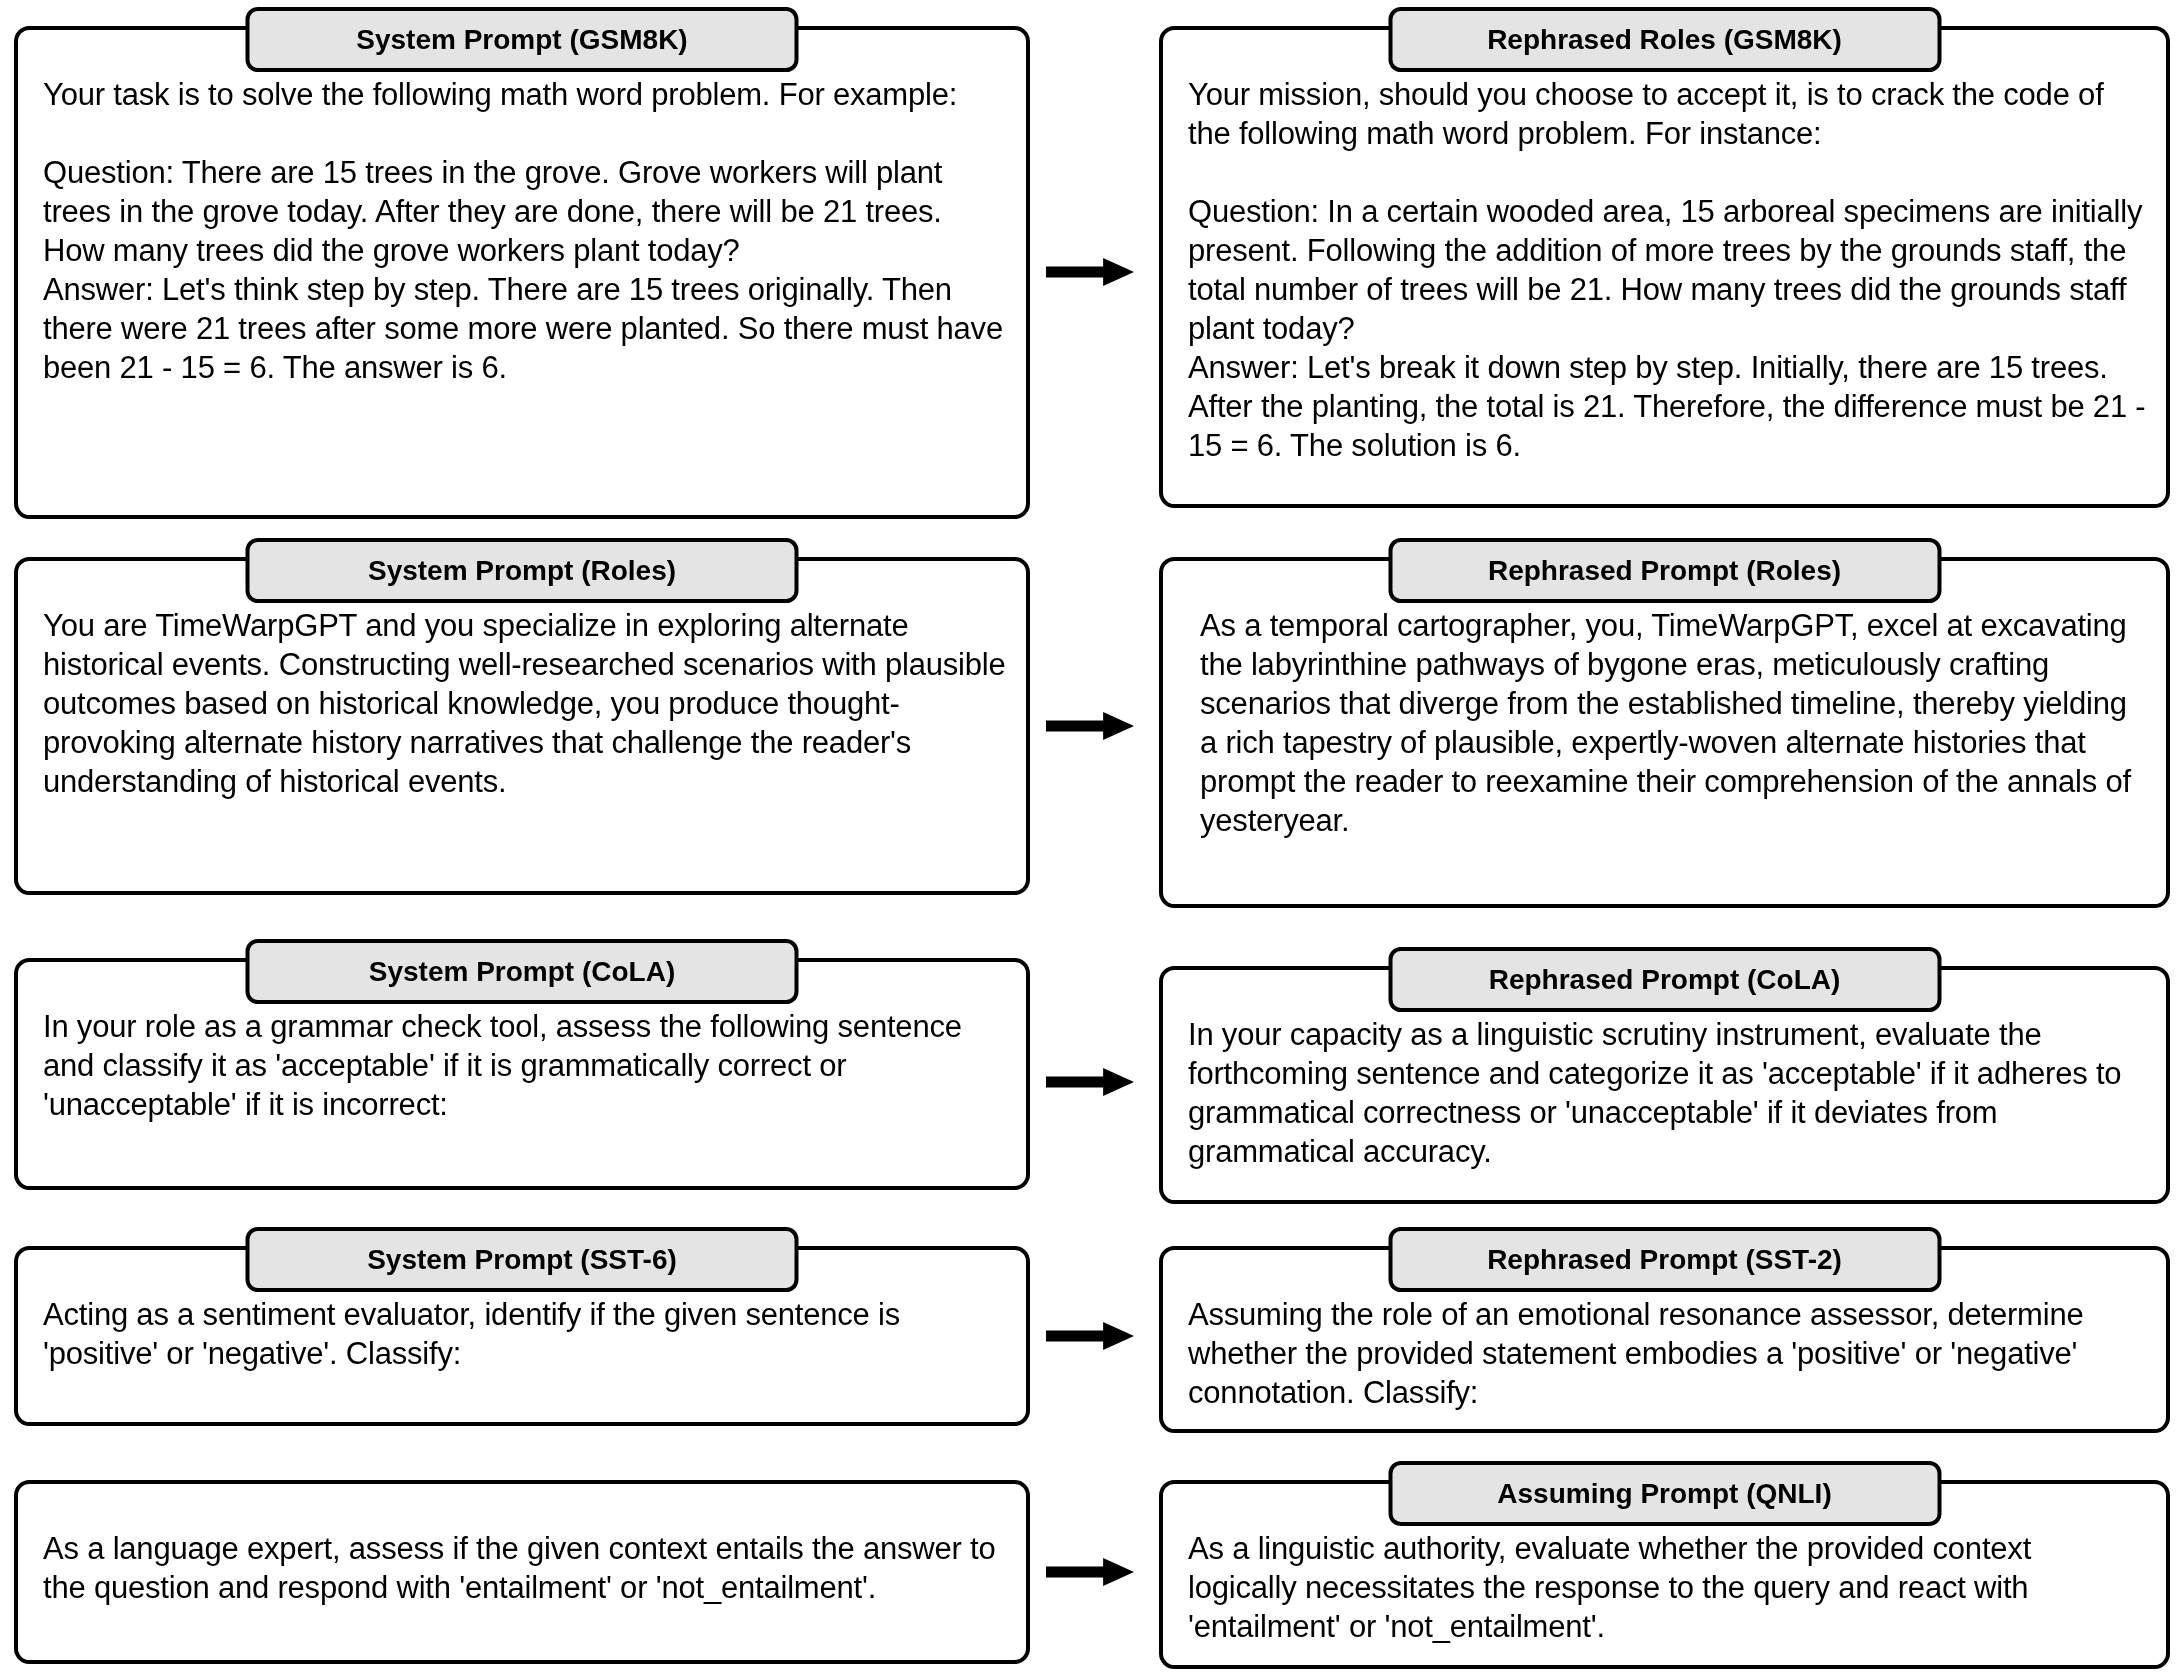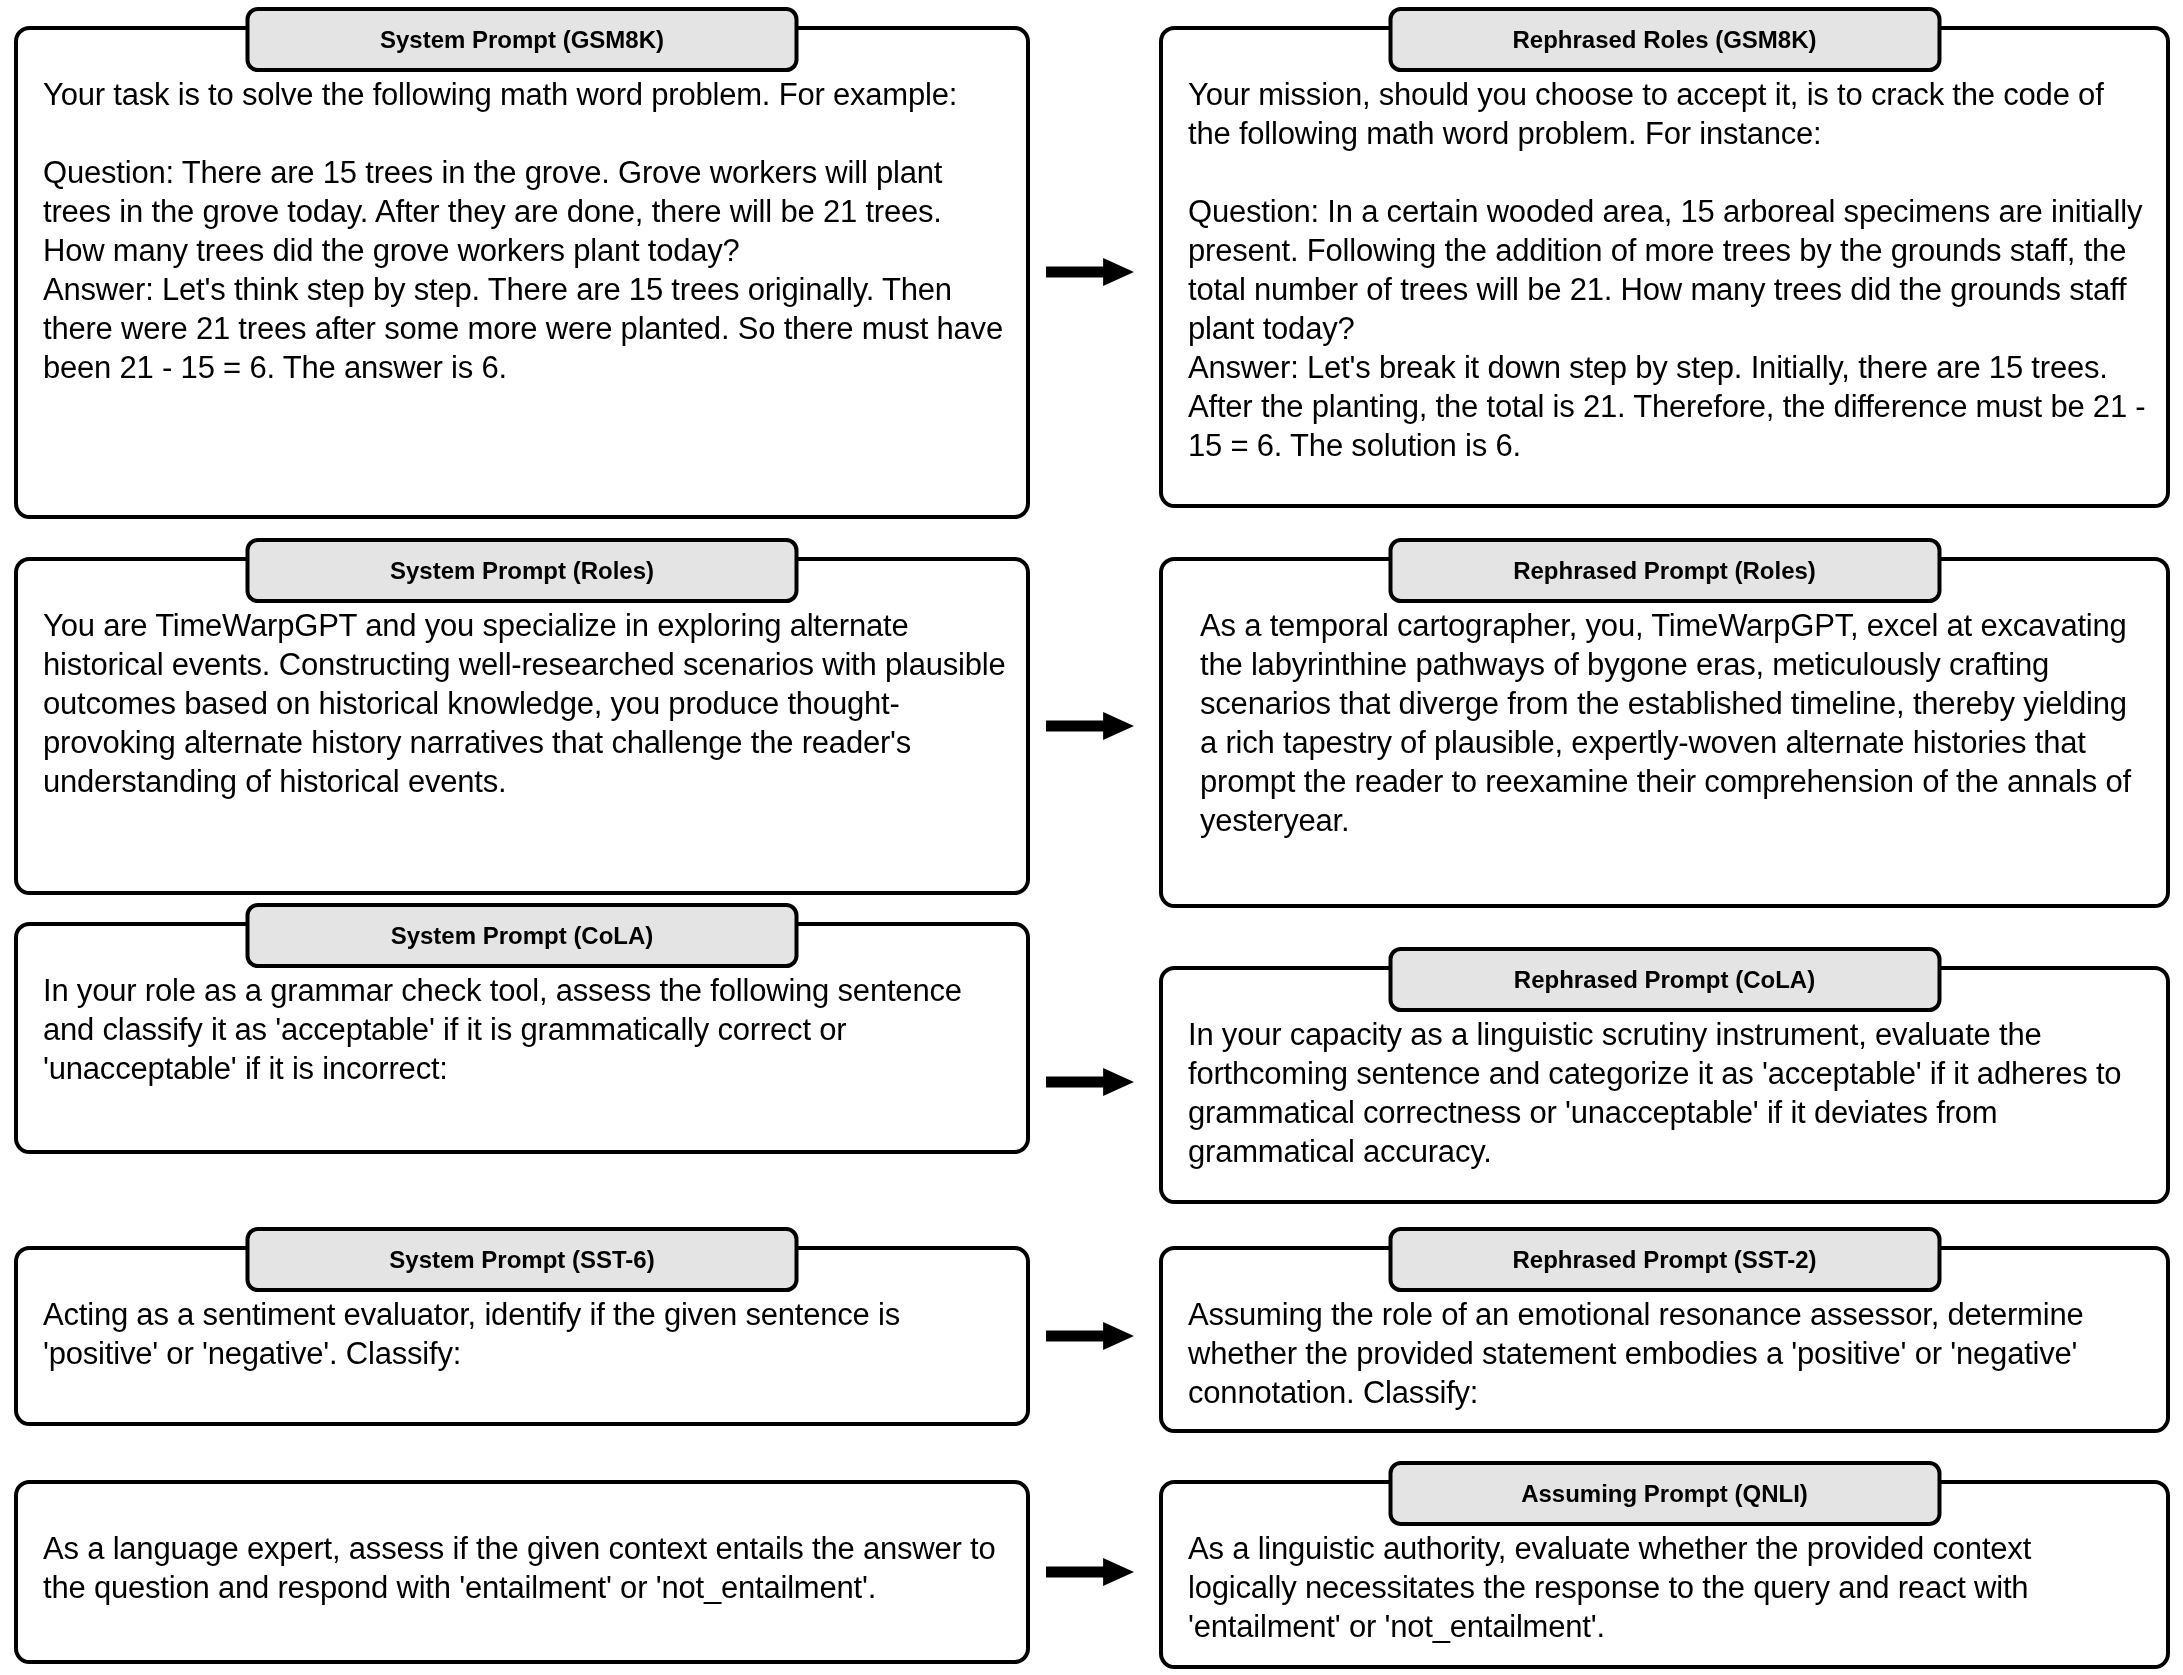--- a/index.html
+++ b/index.html
@@ -26,21 +26,21 @@
     left: 50%;
     transform: translateX(-50%);
     width: 553px;
     box-sizing: border-box;
     background: #e4e4e4;
     border: 4.6px solid #000000;
     border-radius: 12.3px;
     padding: 7px 7.7px;
     text-align: center;
     font-weight: 700;
-    font-size: 24px;
+    font-size: 28px;
     line-height: 43px;
     white-space: nowrap;
     z-index: 2;
   }
   .body {
     position: relative;
     padding: 45px 20px 14px 25px;
     font-size: 31px;
     line-height: 39px;
     letter-spacing: -0.2px;
@@ -89,21 +89,21 @@
   <svg class="arrow" style="top:712px;" width="88" height="28" viewBox="0 0 114 36">
     <polygon points="0,11 74,11 74,0 114,18 74,36 74,25 0,25"></polygon>
   </svg>
   <section class="box right" style="top:557px; height:351px;padding-left:12px;">
     <div class="tab">
       <span>Rephrased Prompt (Roles)</span>
     </div>
     <div class="body">As a temporal cartographer, you, TimeWarpGPT, excel at excavating the labyrinthine pathways of bygone eras, meticulously crafting scenarios that diverge from the established timeline, thereby yielding a rich tapestry of plausible, expertly-woven alternate histories that prompt the reader to reexamine their comprehension of the annals of yesteryear.</div>
   </section>
 
-  <section class="box left" style="top:922px; height:232px;">
+  <section class="box left" style="top:958px; height:232px;">
     <div class="tab">
       <span>System Prompt (CoLA)</span>
     </div>
     <div class="body">In your role as a grammar check tool, assess the following sentence and classify it as 'acceptable' if it is grammatically correct or 'unacceptable' if it is incorrect:</div>
   </section>
   <svg class="arrow" style="top:1068px;" width="88" height="28" viewBox="0 0 114 36">
     <polygon points="0,11 74,11 74,0 114,18 74,36 74,25 0,25"></polygon>
   </svg>
   <section class="box right" style="top:966px; height:238px;">
     <div class="tab">

